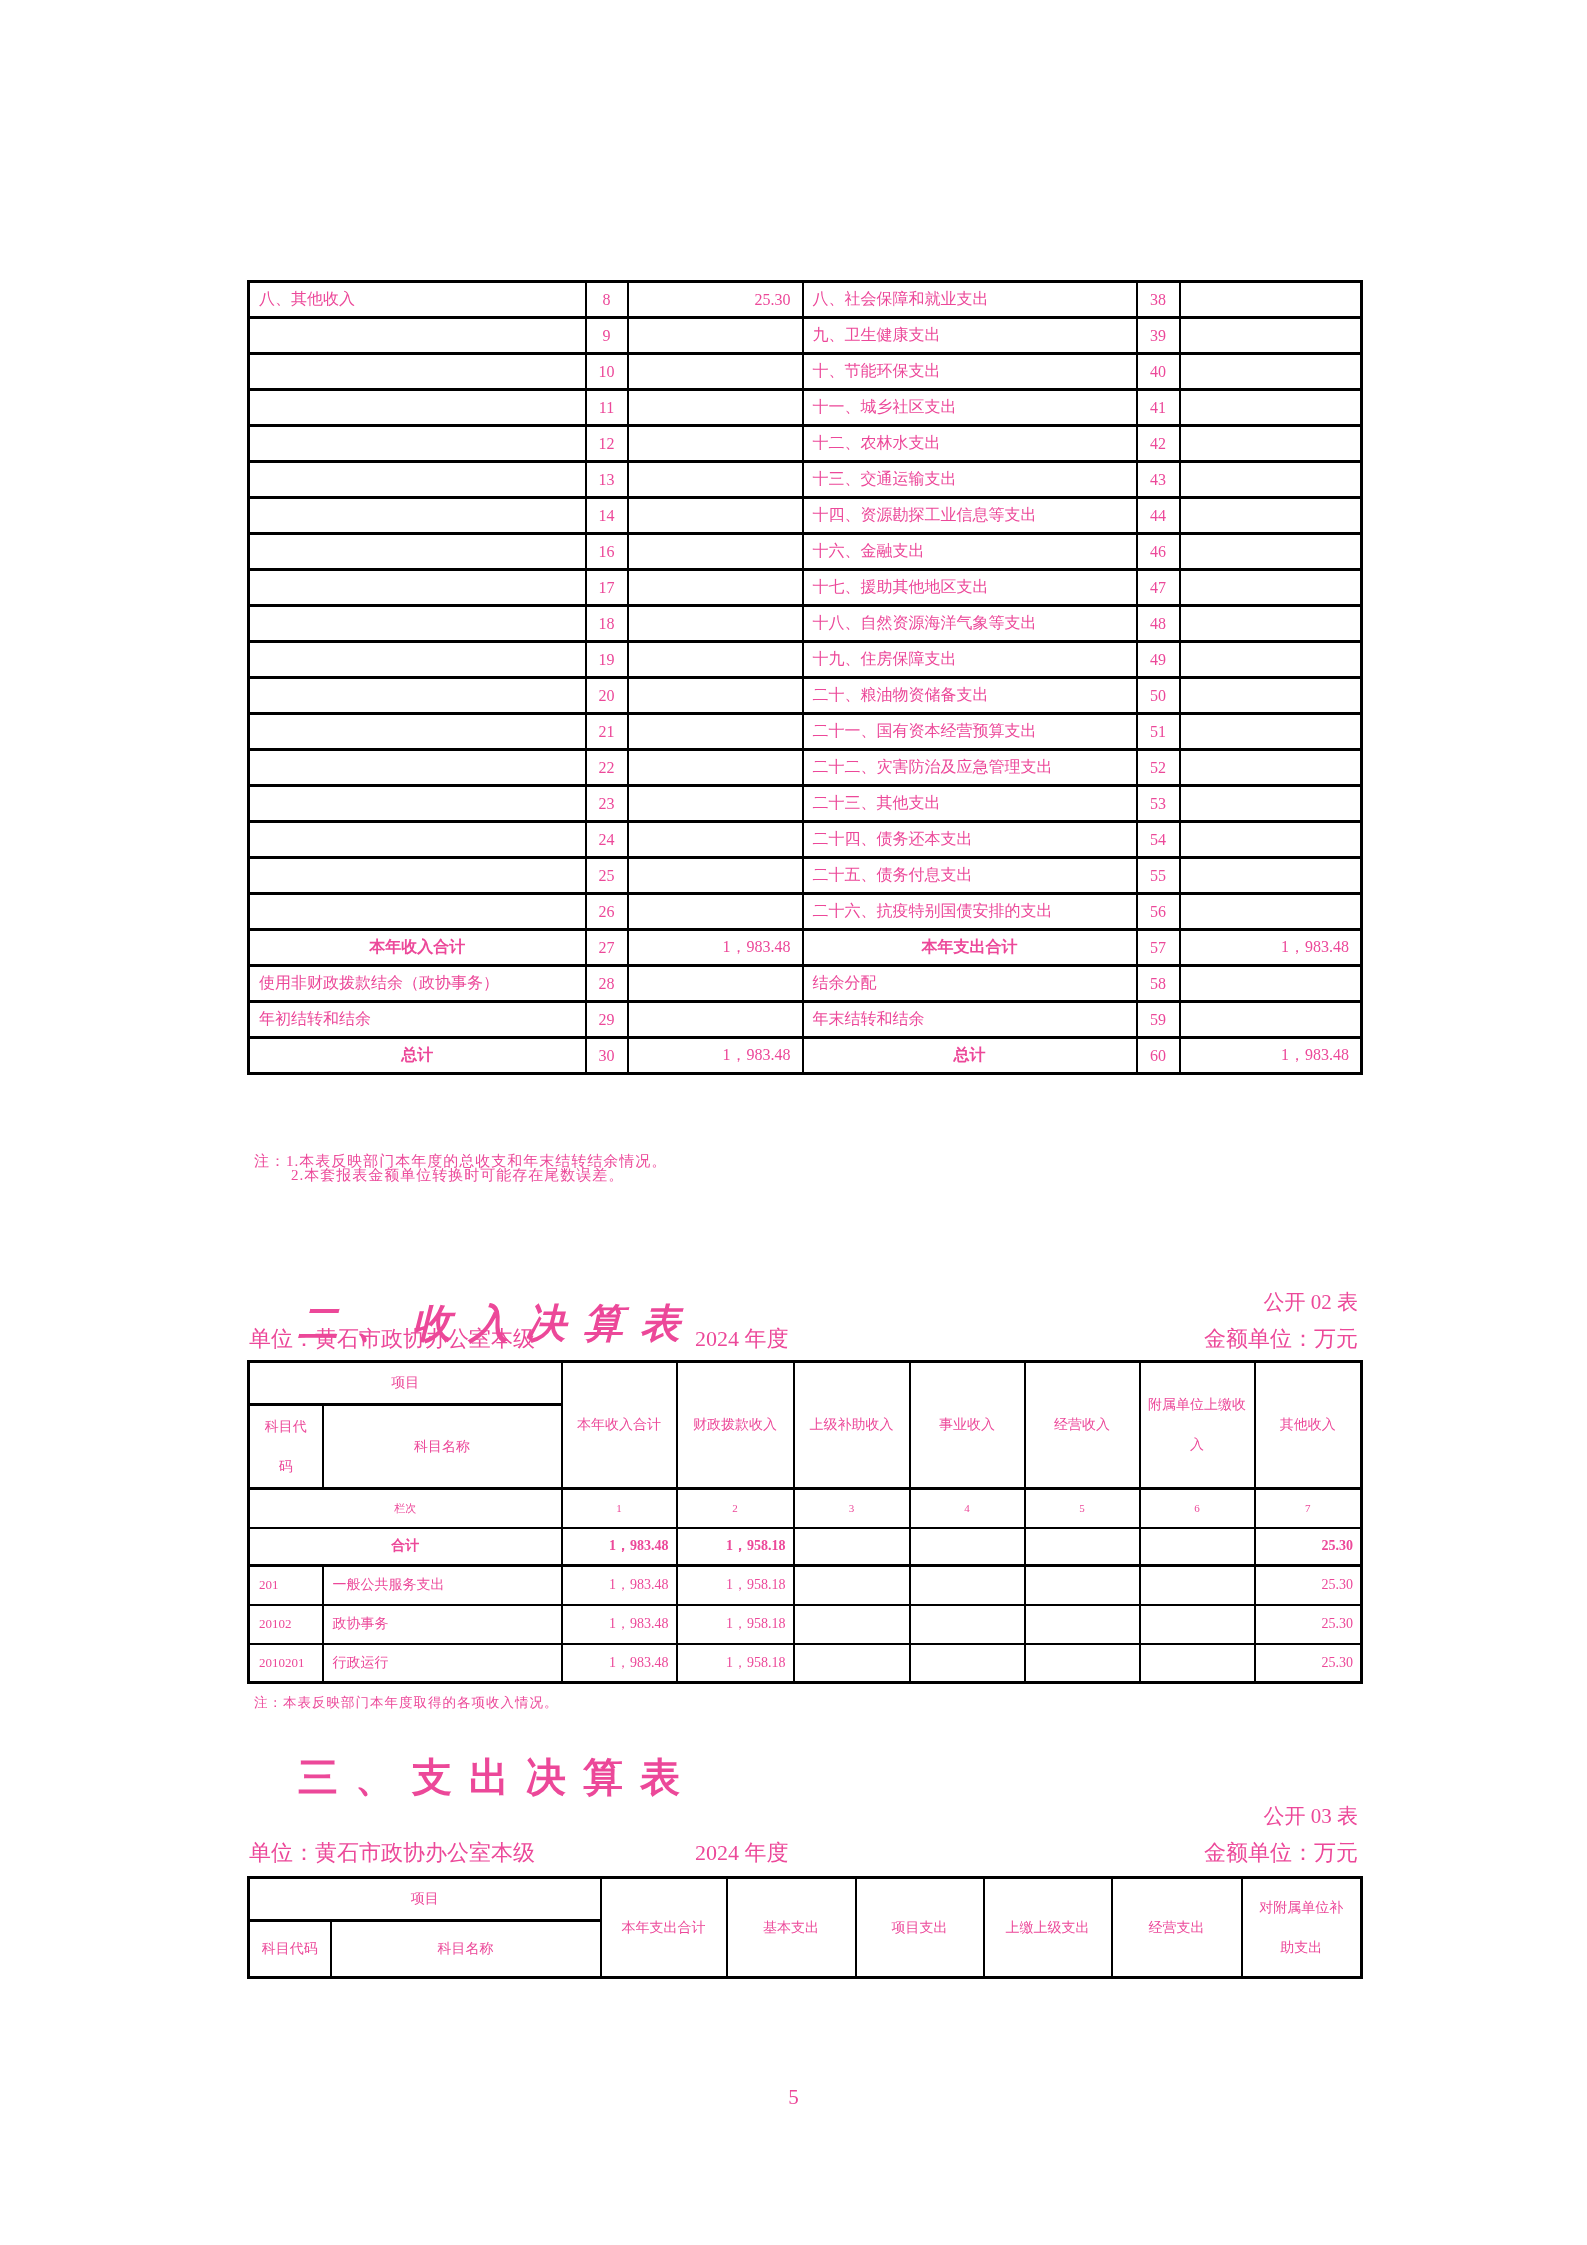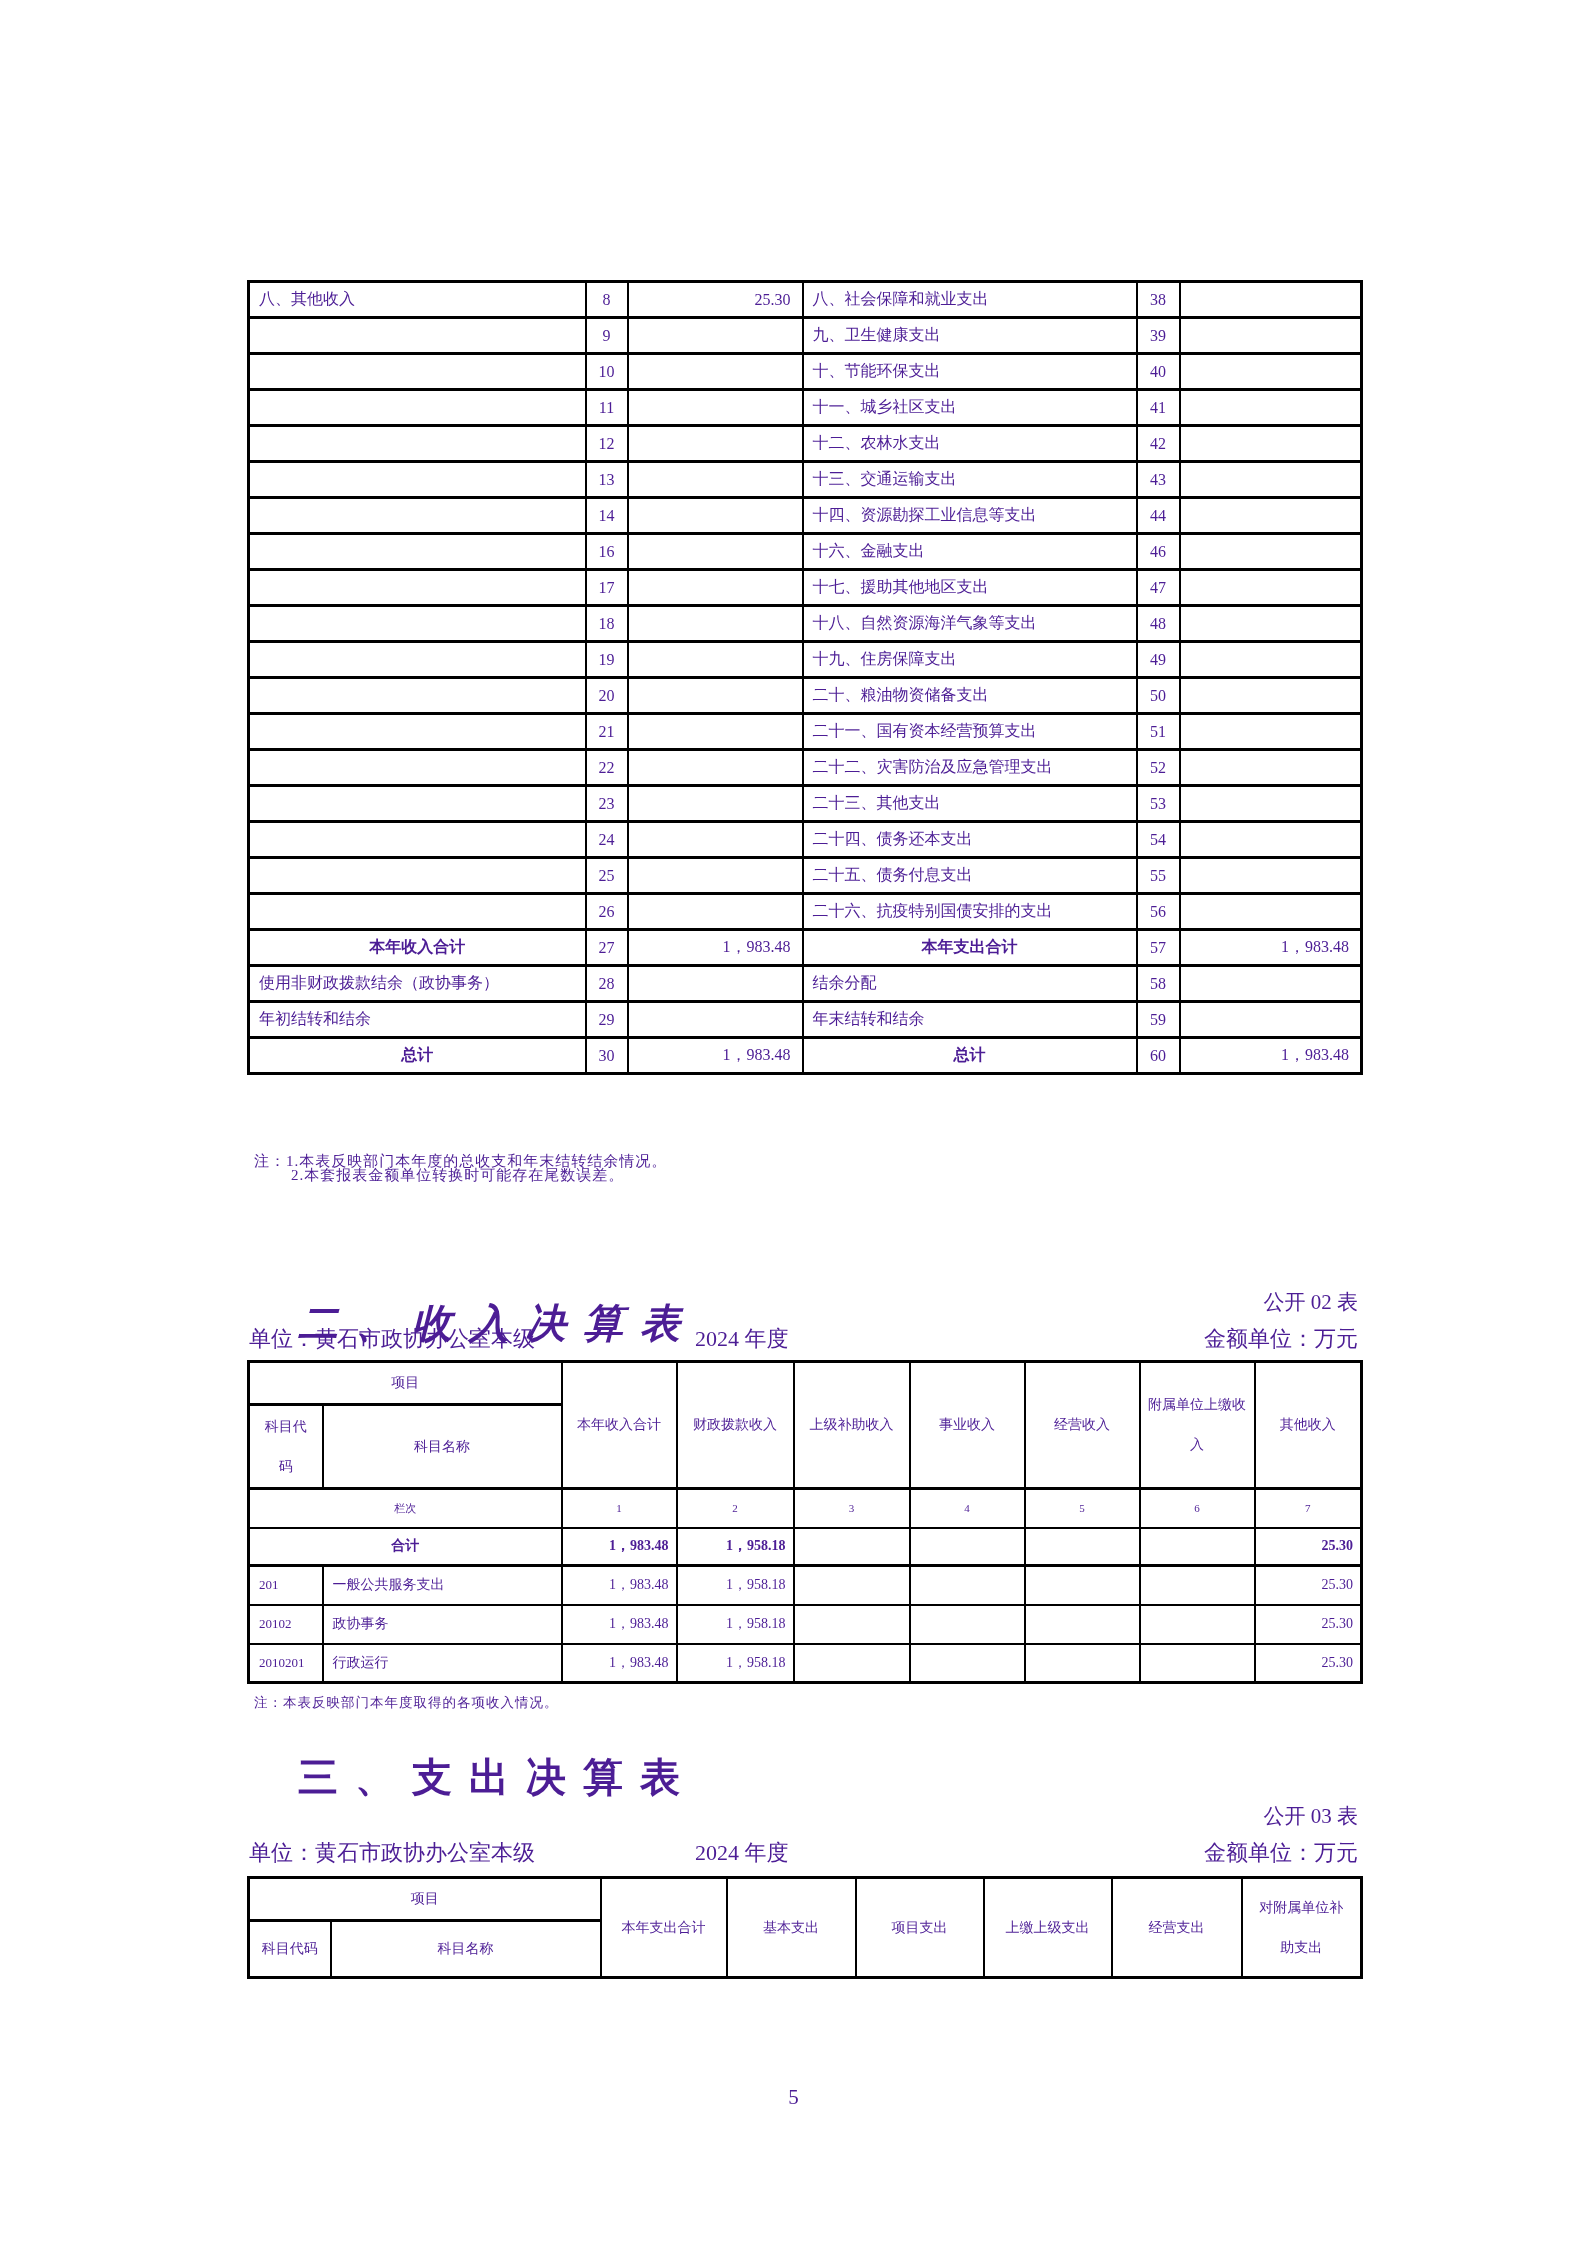--- a/index.html
+++ b/index.html
@@ -1,18 +1,18 @@
 <!DOCTYPE html>
 <html><head>
 <meta charset="utf-8">
 <style>
   html,body { margin:0; padding:0; background:#888; }
   .page {
     position:relative; width:1587px; height:2245px; background:#ffffff;
-    font-family:"Liberation Serif","DejaVu Serif",serif; color:#4c1d95;
+    font-family:"Liberation Serif","DejaVu Serif",serif; color:#ec4899;
     margin:0 auto; overflow:hidden;
   }
   
   table { border-collapse:collapse; table-layout:fixed; position:absolute; background:#fff; }
   td,th { overflow:hidden; vertical-align:middle; font-weight:normal; }
 
   
   #t1 { left:247px; top:280px; width:1113px; border:3px solid #000; }
   #t1 td {
     border:3px solid #000; border-left-width:2px; border-right-width:2px;

